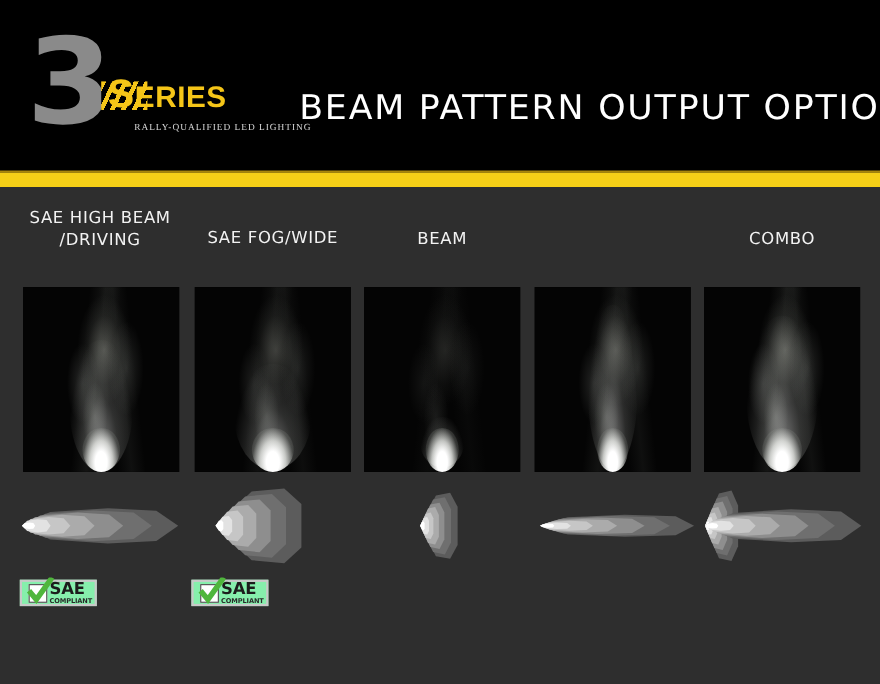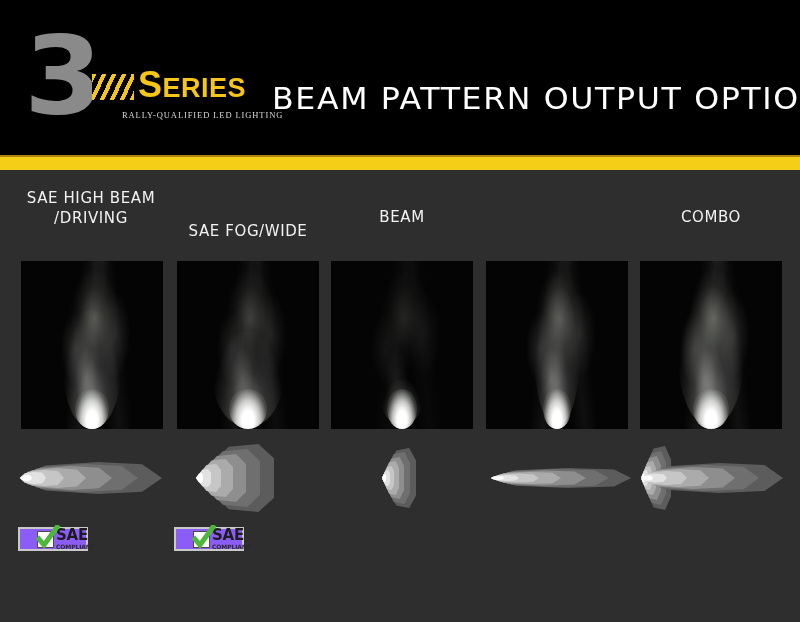--- a/index.html
+++ b/index.html
@@ -29,21 +29,21 @@
   }
   .logo-stage .cap{font-size:36px;}
   .logo-series-wrap{position:absolute;left:-6px;top:28px;width:170px;height:36px;}
   .stripes{
     position:absolute;left:0px;top:4px;width:42px;height:26px;
     background:repeating-linear-gradient(115deg,#f5c518 0px,#f5c518 4px,#000 4px,#000 9px);
   }
   .logo-series{
     position:absolute;left:6px;top:-2px;color:#f5c518;
     font-family:"Liberation Sans",sans-serif;font-weight:bold;
-    font-size:27px;letter-spacing:0.5px;line-height:34px;white-space:nowrap;margin-left:40px;
+    font-size:27px;letter-spacing:0.5px;line-height:34px;white-space:nowrap;
   }
   .logo-series .cap{font-size:36px;}
   .logo-tag{
     position:absolute;left:24px;top:68px;color:#d9d9d9;
     font-family:Liberation Serif, serif;font-size:8.5px;
     letter-spacing:0.9px;white-space:nowrap;font-weight:normal;
   }
   .title{
     position:absolute;left:272px;top:80px;
     color:#fff;font-family:"DejaVu Sans",sans-serif;
@@ -72,22 +72,22 @@
   .ph-trees{position:absolute;inset:0;}
   .ph-glow{position:absolute;border-radius:50%;}
 
   
   .beamwrap{position:absolute;top:442px;width:160px;height:72px;}
   .beamwrap svg{display:block;}
 
   
   .badge{
     position:absolute;top:527px;width:70px;height:24px;
-    background:#8b5cf6;border:2px solid #c9c9c9;box-sizing:border-box;
-    display:flex;align-items:center;padding-left:17px;
+    background:#86efac;border:2px solid #c9c9c9;box-sizing:border-box;
+    display:flex;align-items:center;padding-left:6px;
   }
   .badge-check{width:17px;height:17px;border:1.6px solid #4a4a4a;box-sizing:border-box;
     position:relative;flex:0 0 auto;background:#fff;}
   .badge-check svg{position:absolute;left:-3px;top:-7px;}
   .badge-txt{margin-left:2px;line-height:1;}
   .badge-sae{
     font-family:"DejaVu Sans",sans-serif;font-weight:bold;font-size:15px;
     color:#1c1c1c;letter-spacing:-0.2px;display:block;
   }
   .badge-comp{
@@ -117,21 +117,21 @@
   </div>
 
   <div class="divider-dark"></div>
   <div class="divider"></div>
 
   <div class="labels">
       <div class="col-label" style="left: -4px; width: 190px; top: 0px;">
         <div>SAE HIGH BEAM</div>
         <div>/DRIVING</div>
       </div>
-      <div class="col-label" style="left: 153px; width: 190px; top: 33px;">
+      <div class="col-label" style="left: 153px; width: 190px; top: 18px;">
         <div>SAE FOG/WIDE</div>
       </div>
       <div class="col-label" style="left: 307px; width: 190px; top: 19px;">
         <div>BEAM</div>
       </div>
       <div class="col-label" style="left: 616px; width: 190px; top: 19px;">
         <div>COMBO</div>
       </div>
     </div>
 

